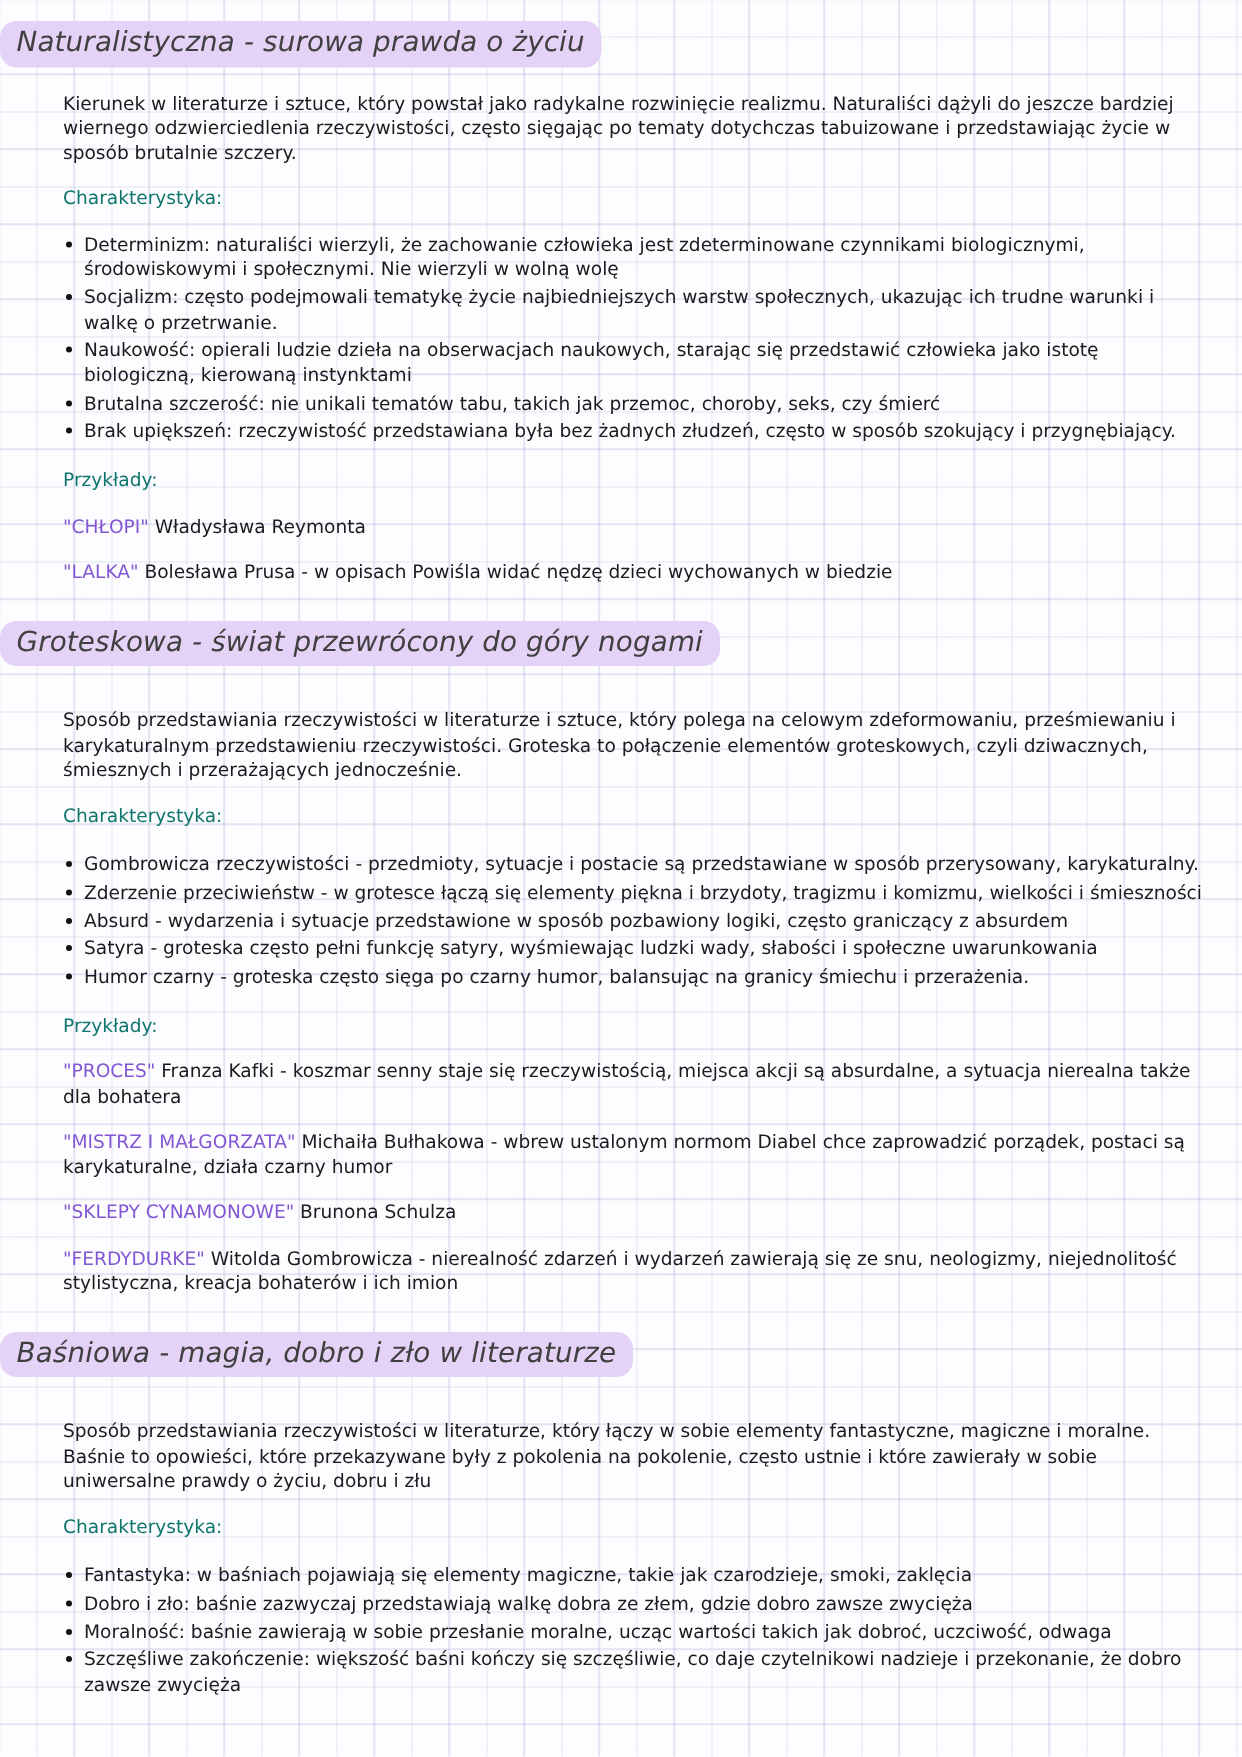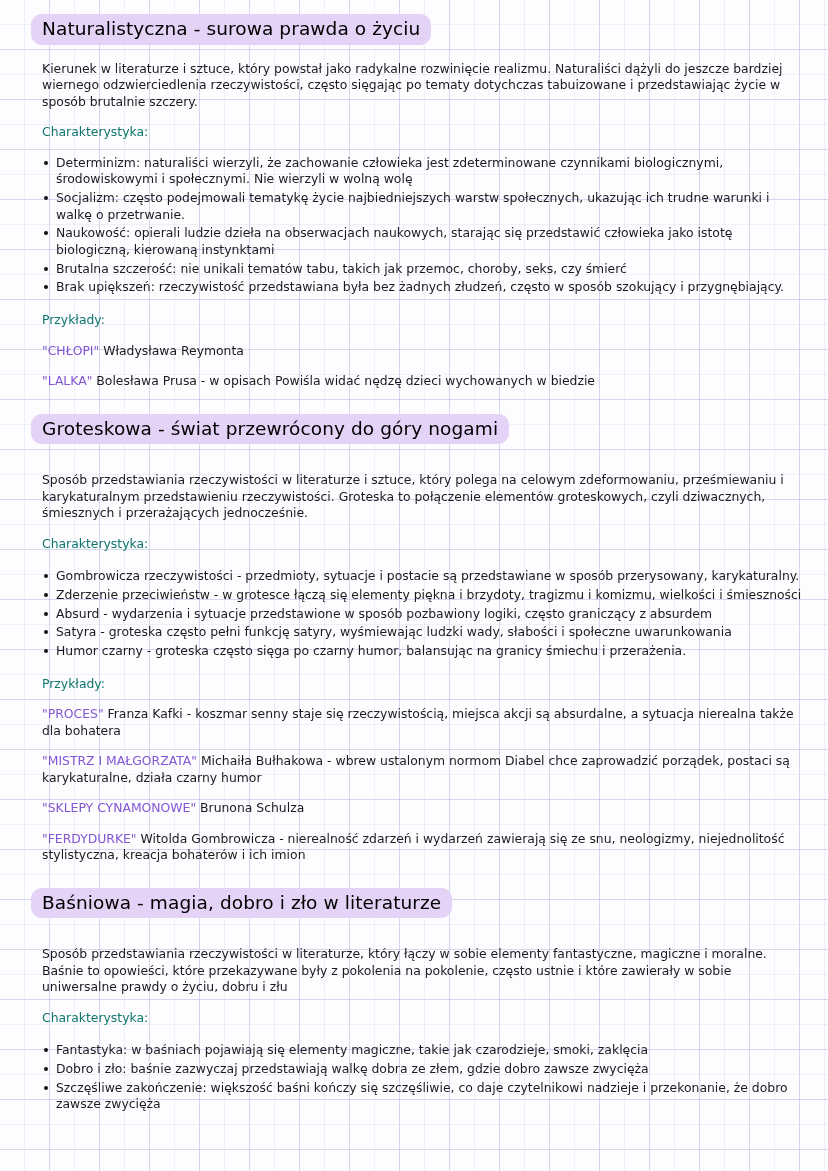--- a/index.html
+++ b/index.html
@@ -22,26 +22,26 @@
 
   .page { position: relative; width: 828px; height: 1171px; padding: 0; }
 
   .section { margin: 0; }
 
   .heading {
     display: inline-block;
     font-size: 18.5px;
     line-height: 1.28;
     font-weight: 400;
-    color: #000000;
+    color: #404040;
     background: #e4d3f6;
     border-radius: 11px;
     padding: 3px 11px 4px 11px;
-    margin-left: 31px;
     letter-spacing: 0.1px;
+    font-style: italic;
   }
 
   .body-block { margin-left: 42px; margin-right: 22px; }
 
   .para {
     font-size: 12.4px;
     line-height: 1.33;
     color: #1b1b1f;
     max-width: 760px;
     margin: 0;
@@ -157,20 +157,21 @@
     <div class="heading">Baśniowa - magia, dobro i zło w literaturze</div>
     <div class="sp-28"></div>
     <div class="body-block">
       <p class="para">Sposób przedstawiania rzeczywistości w literaturze, który łączy w sobie elementy fantastyczne, magiczne i moralne. Baśnie to opowieści, które przekazywane były z pokolenia na pokolenie, często ustnie i które zawierały w sobie uniwersalne prawdy o życiu, dobru i złu</p>
       <div class="sp-14"></div>
       <p class="label">Charakterystyka:</p>
       <div class="sp-16"></div>
       <ul class="bullets">
         <li><b>Fantastyka</b><span>: </span><span>w baśniach pojawiają się elementy magiczne, takie jak czarodzieje, smoki, zaklęcia</span></li>
         <li><b>Dobro i zło</b><span>: </span><span>baśnie zazwyczaj przedstawiają walkę dobra ze złem, gdzie dobro zawsze zwycięża</span></li>
+        <li><b>Moralność</b><span>: </span><span>baśnie zawierają w sobie przesłanie moralne, ucząc wartości takich jak dobroć, uczciwość, odwaga</span></li>
         <li><b>Szczęśliwe zakończenie</b><span>: </span><span>większość baśni kończy się szczęśliwie, co daje czytelnikowi nadzieje i przekonanie, że dobro zawsze zwycięża</span></li>
 
       </ul>
 
     </div>
   </div>
 
 </div>
 
 </body></html>

